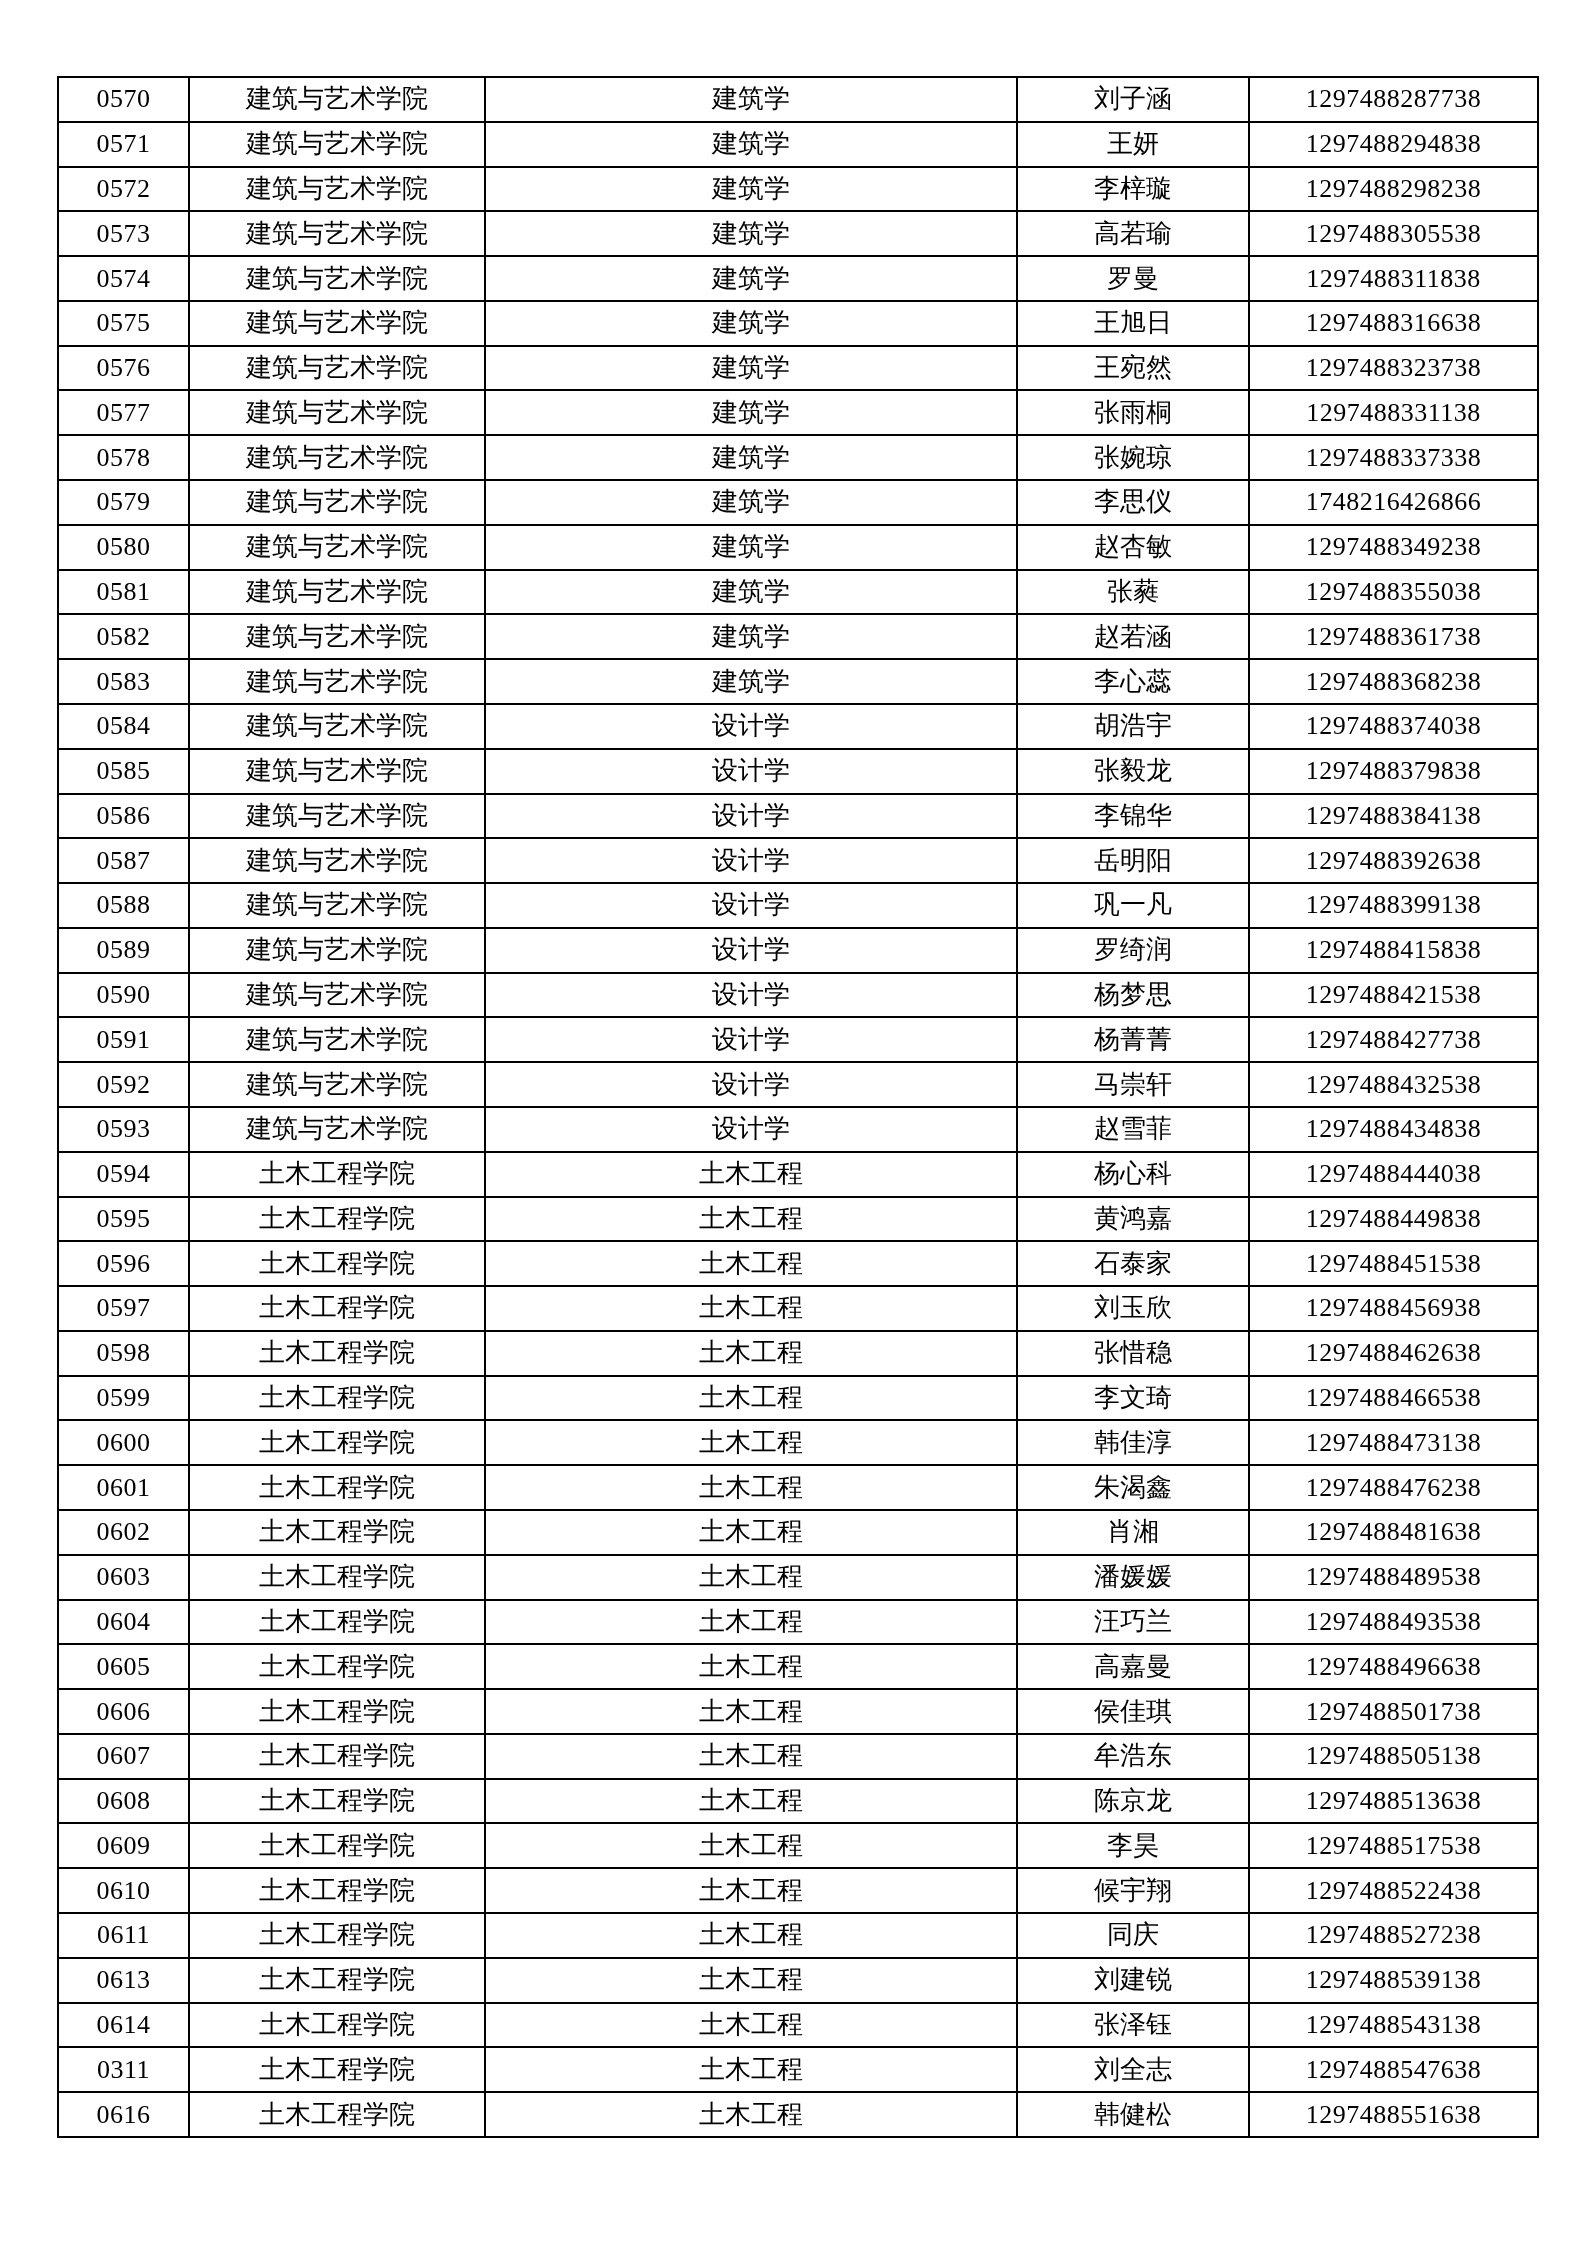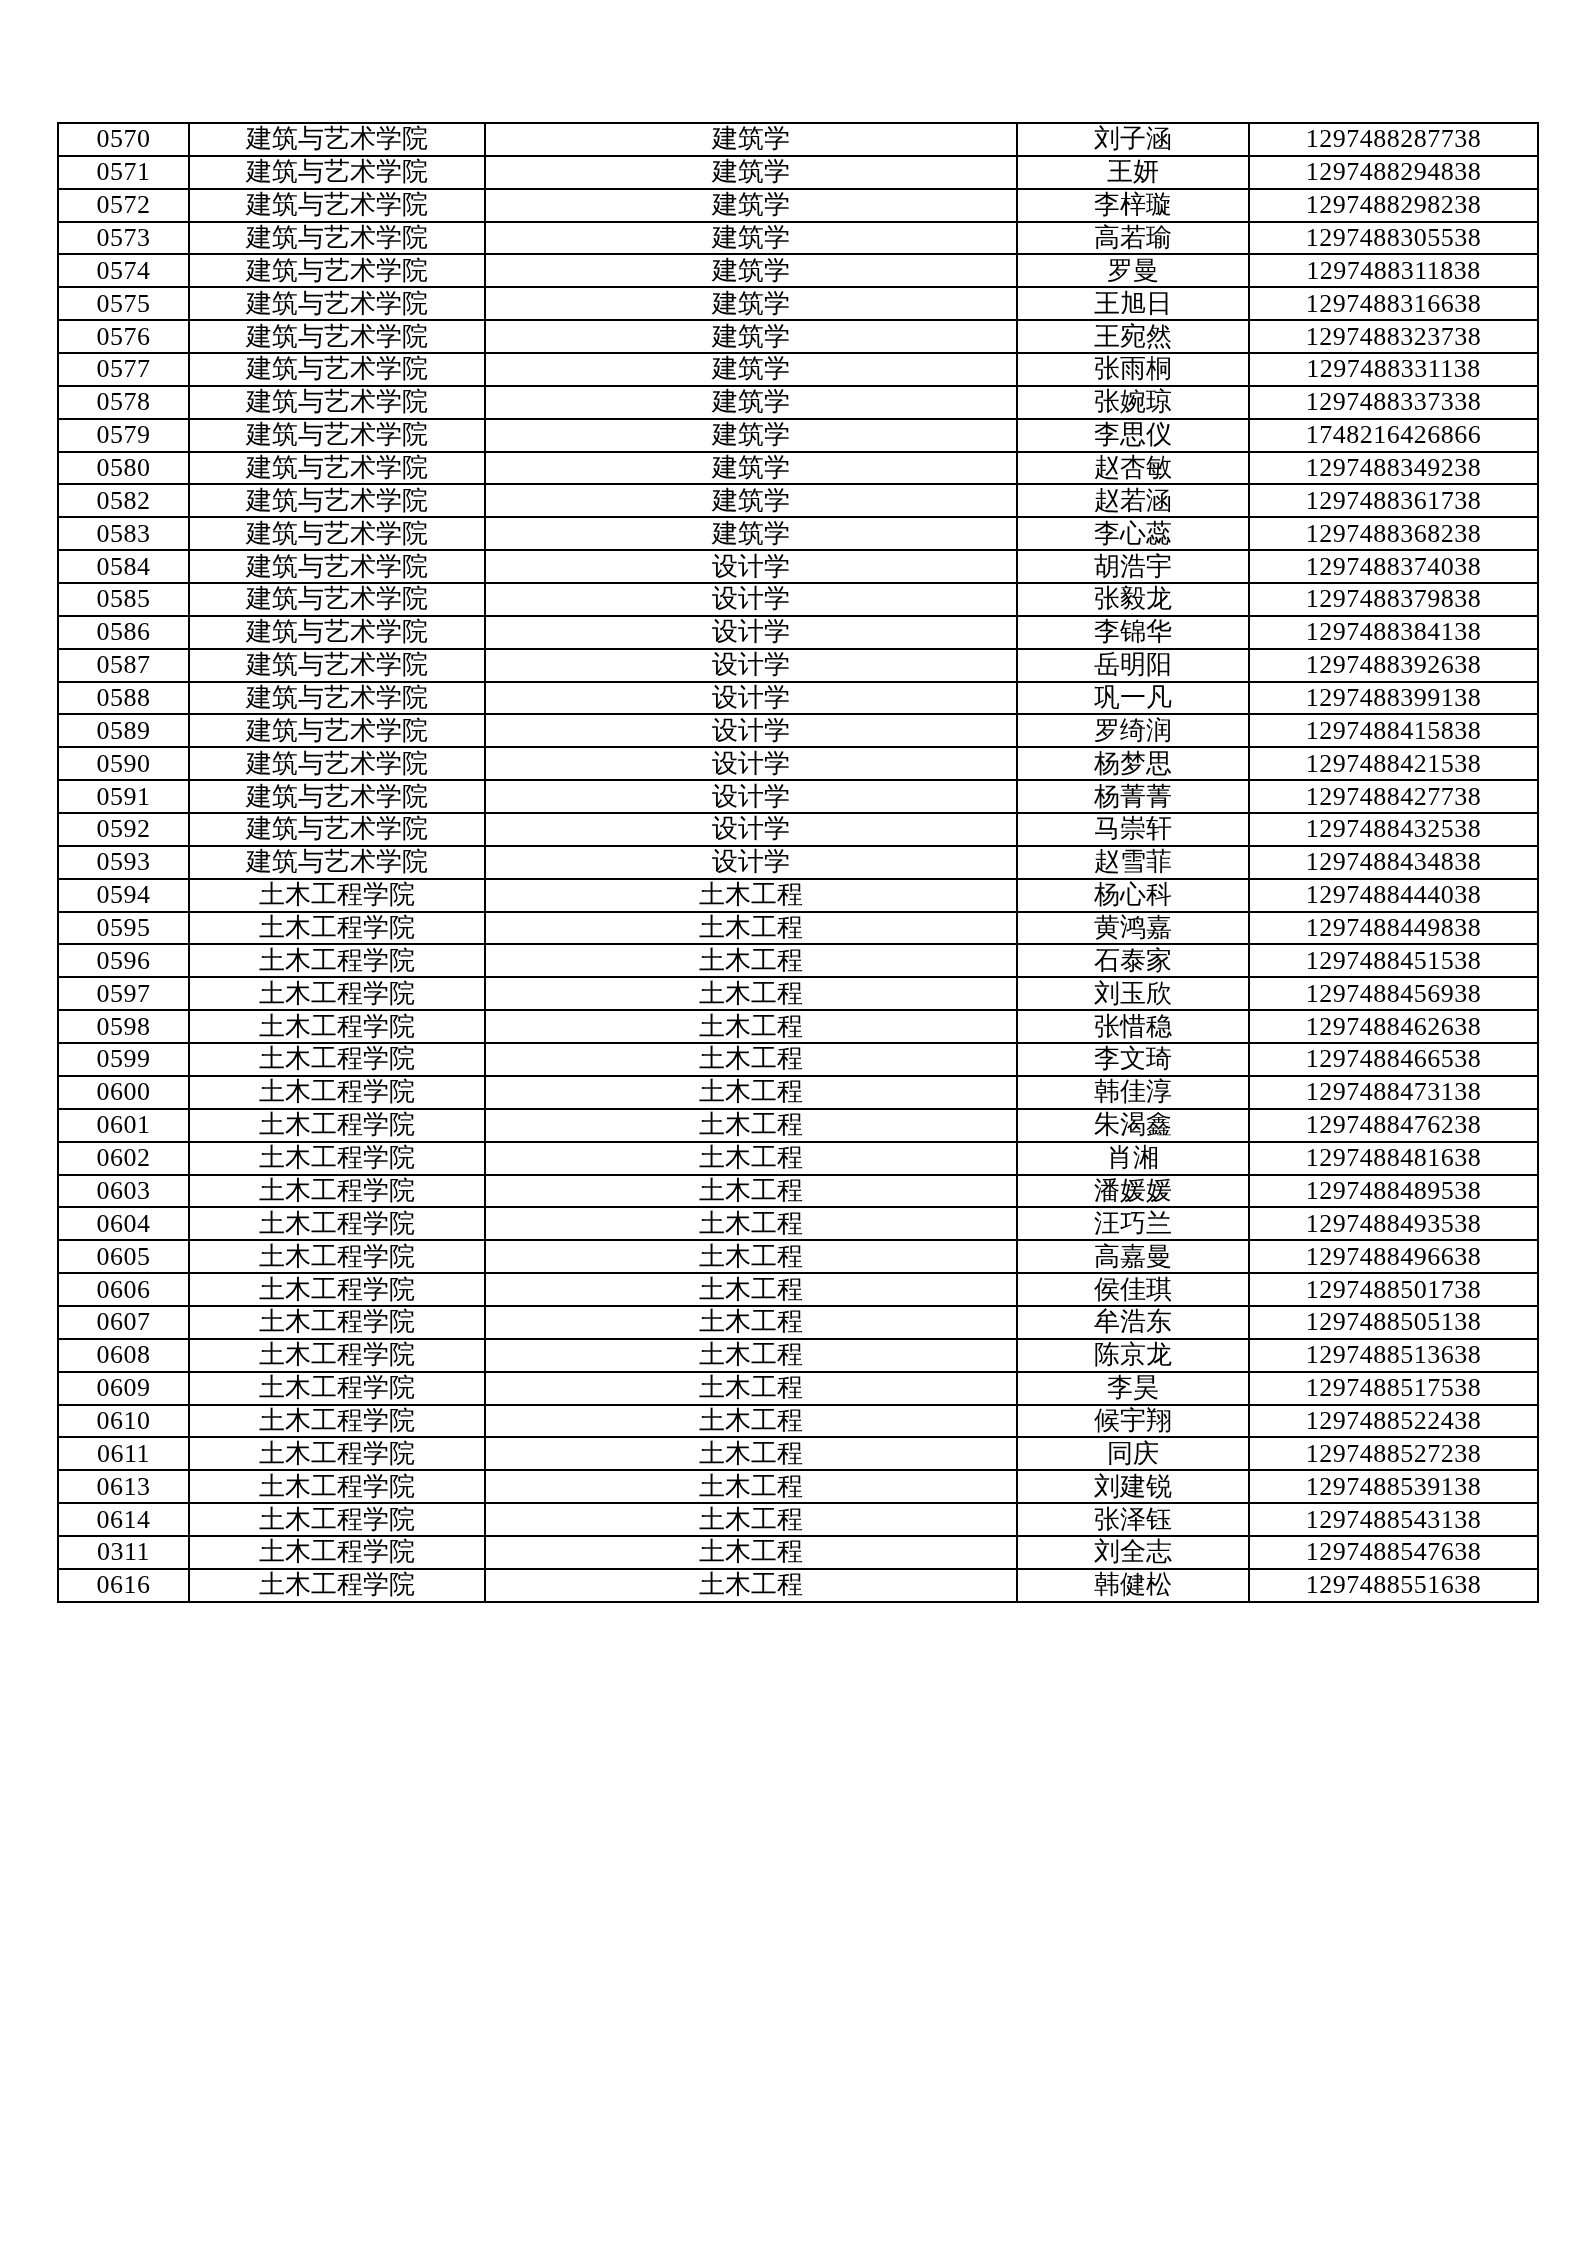--- a/index.html
+++ b/index.html
@@ -20,24 +20,23 @@
     width: 1587px;
     height: 2245px;
     background: #ffffff;
     overflow: hidden;
   }
   table.roster {
     position: absolute;
     left: 57px;
     top: 76px;
     width: 1480px;
-    height: 1481px;
+    height: 2062px;
     border-collapse: collapse;
     table-layout: fixed;
-    margin-top: 46px;
   }
   table.roster td {
     border: 2px solid #000000;
     text-align: center;
     vertical-align: middle;
     padding: 0;
     white-space: nowrap;
     overflow: hidden;
     font-size: 26px;
     line-height: 1;
@@ -137,20 +136,27 @@
           <td class="col-number">1748216426866</td>
         </tr>
         <tr>
           <td class="col-id">0580</td>
           <td class="col-college">建筑与艺术学院</td>
           <td class="col-major">建筑学</td>
           <td class="col-name">赵杏敏</td>
           <td class="col-number">1297488349238</td>
         </tr>
         <tr>
+          <td class="col-id">0581</td>
+          <td class="col-college">建筑与艺术学院</td>
+          <td class="col-major">建筑学</td>
+          <td class="col-name">张蕤</td>
+          <td class="col-number">1297488355038</td>
+        </tr>
+        <tr>
           <td class="col-id">0582</td>
           <td class="col-college">建筑与艺术学院</td>
           <td class="col-major">建筑学</td>
           <td class="col-name">赵若涵</td>
           <td class="col-number">1297488361738</td>
         </tr>
         <tr>
           <td class="col-id">0583</td>
           <td class="col-college">建筑与艺术学院</td>
           <td class="col-major">建筑学</td>

